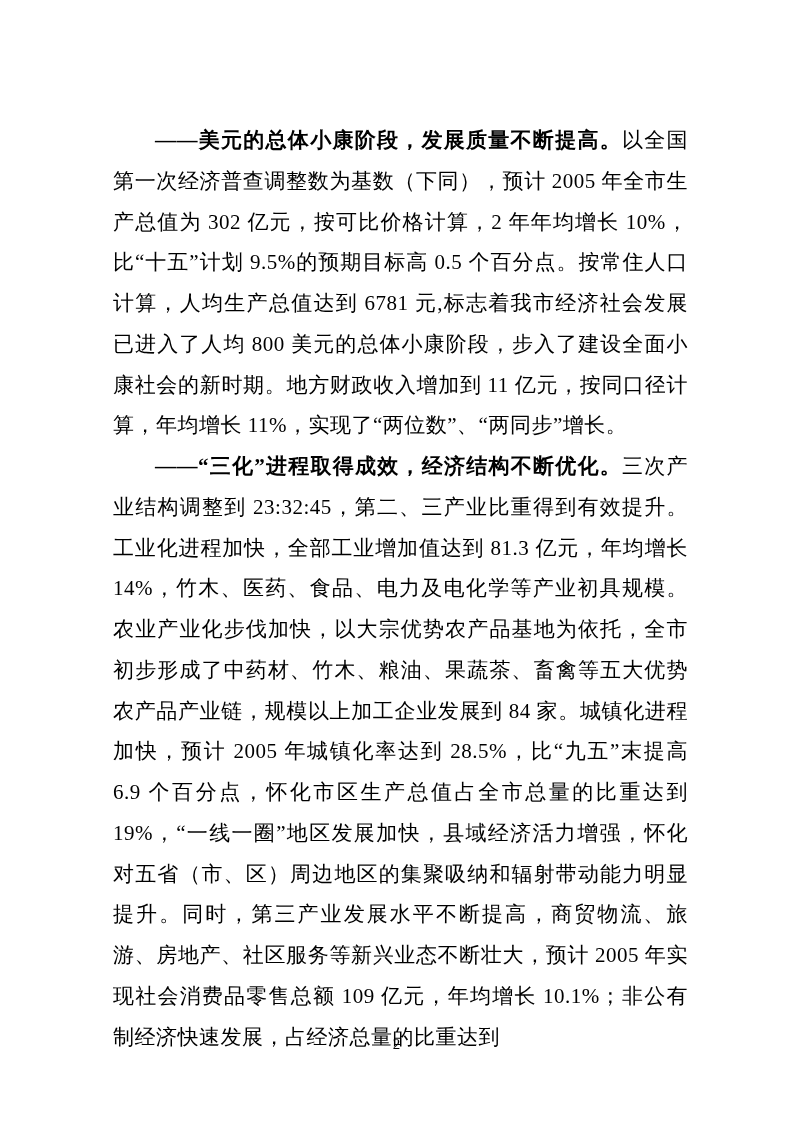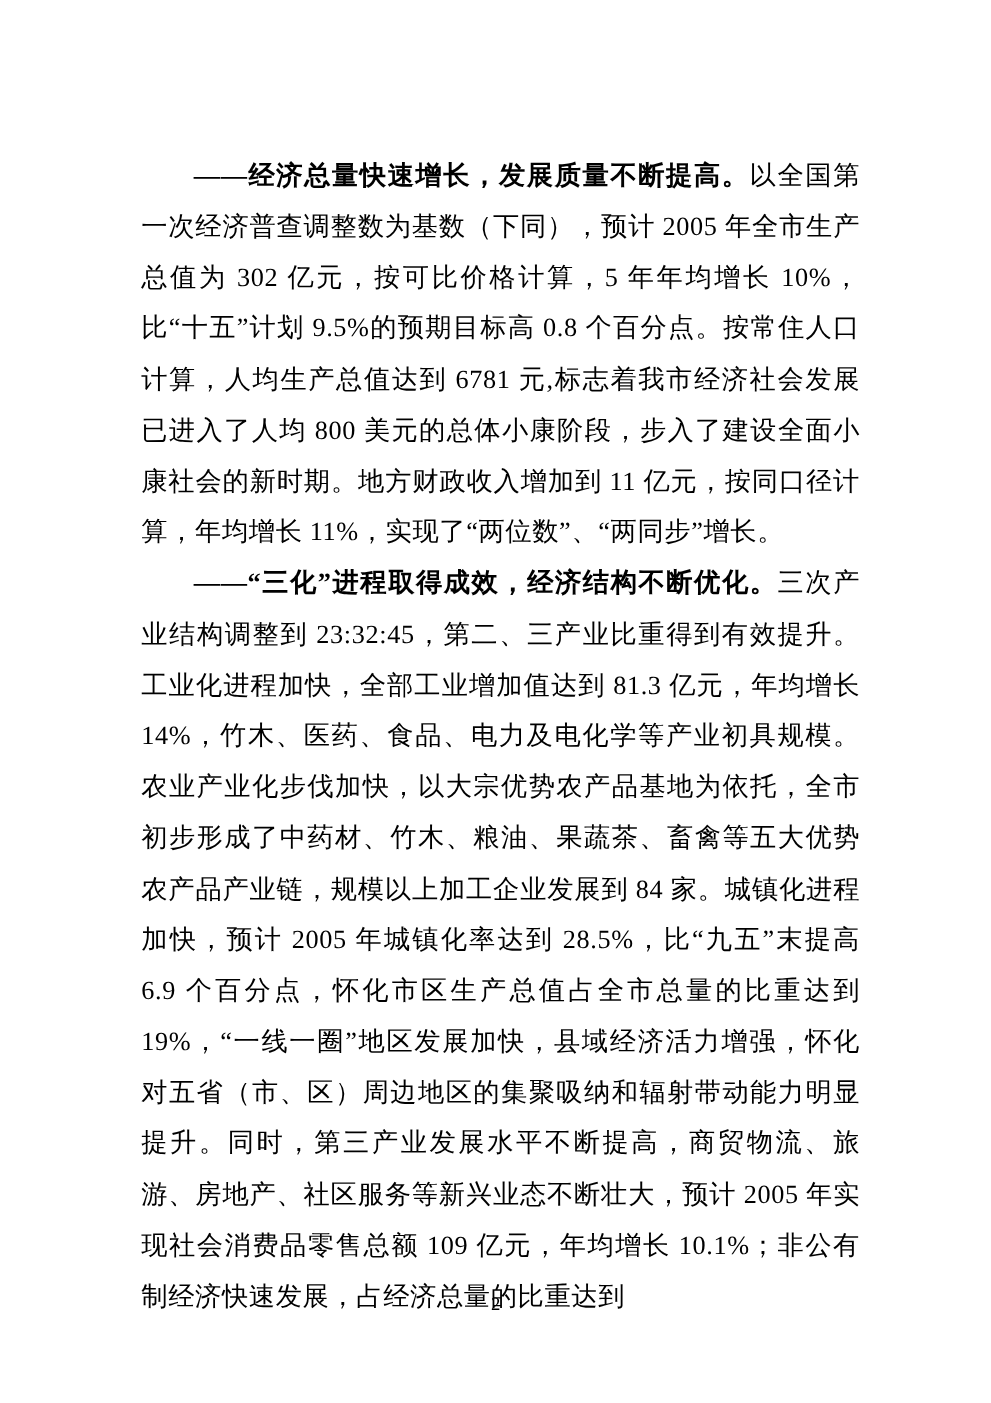--- a/index.html
+++ b/index.html
@@ -44,17 +44,17 @@
     font-size: 15px;
     color: #000000;
     font-family: "Liberation Serif", "DejaVu Serif", serif;
   }
 </style>
 </head>
 <body>
 
 <div class="page">
   <div class="content">
-    <p class="para"><span class="lead">——经济总量快速增长，发展质量不断提高。</span><span>以全国第一次经济普查调整数为基数（下同），预计 2005 年全市生产总值为 302 亿元，按可比价格计算，5 年年均增长 10%，比“十五”计划 9.5%的预期目标高 0.8 个百分点。按常住人口计算，人均生产总值达到 6781 元,标志着我市经济社会发展已进入了人均 800 美元的总体小康阶段，步入了建设全面小康社会的新时期。地方财政收入增加到 11 亿元，按同口径计算，年均增长 11%，实现了“两位数”、“两同步”增长。</span></p>
+    <p class="para"><span class="lead">——美元的总体小康阶段，发展质量不断提高。</span><span>以全国第一次经济普查调整数为基数（下同），预计 2005 年全市生产总值为 302 亿元，按可比价格计算，2 年年均增长 10%，比“十五”计划 9.5%的预期目标高 0.5 个百分点。按常住人口计算，人均生产总值达到 6781 元,标志着我市经济社会发展已进入了人均 800 美元的总体小康阶段，步入了建设全面小康社会的新时期。地方财政收入增加到 11 亿元，按同口径计算，年均增长 11%，实现了“两位数”、“两同步”增长。</span></p>
     <p class="para"><span class="lead">——“三化”进程取得成效，经济结构不断优化。</span><span>三次产业结构调整到 23:32:45，第二、三产业比重得到有效提升。工业化进程加快，全部工业增加值达到 81.3 亿元，年均增长 14%，竹木、医药、食品、电力及电化学等产业初具规模。农业产业化步伐加快，以大宗优势农产品基地为依托，全市初步形成了中药材、竹木、粮油、果蔬茶、畜禽等五大优势农产品产业链，规模以上加工企业发展到 84 家。城镇化进程加快，预计 2005 年城镇化率达到 28.5%，比“九五”末提高 6.9 个百分点，怀化市区生产总值占全市总量的比重达到 19%，“一线一圈”地区发展加快，县域经济活力增强，怀化对五省（市、区）周边地区的集聚吸纳和辐射带动能力明显提升。同时，第三产业发展水平不断提高，商贸物流、旅游、房地产、社区服务等新兴业态不断壮大，预计 2005 年实现社会消费品零售总额 109 亿元，年均增长 10.1%；非公有制经济快速发展，占经济总量的比重达到</span></p>
   </div>
   <div class="footer">2</div>
 </div>
 
 </body></html>

